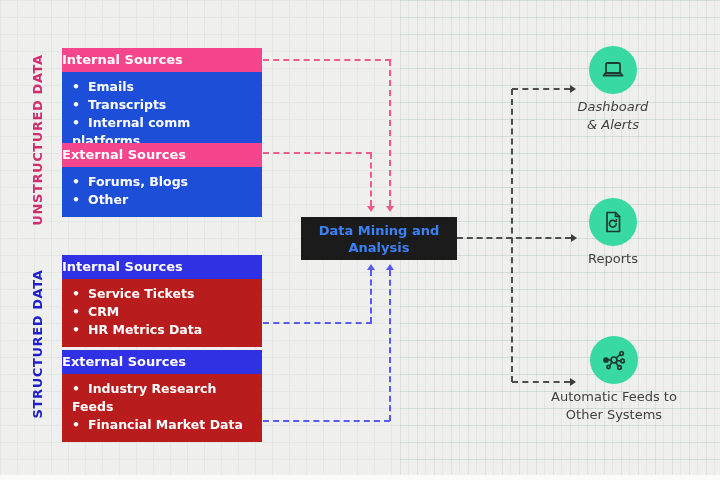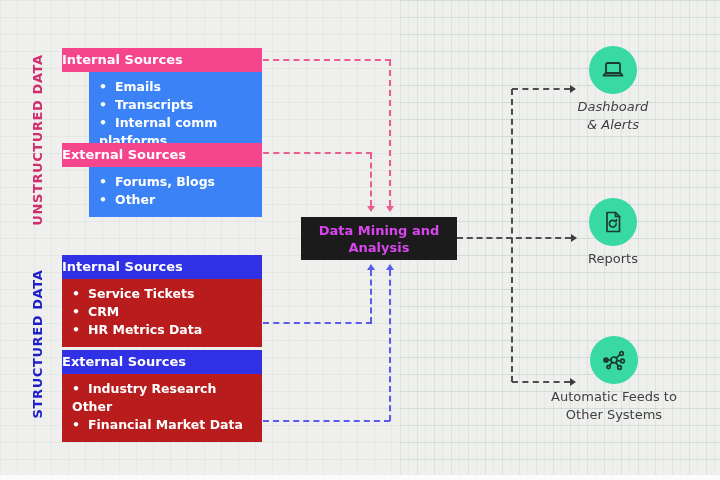--- a/index.html
+++ b/index.html
@@ -45,32 +45,32 @@
   .src-box .hdr {
     height: 24px; line-height: 24px; 
     color: #ffffff; font-size: 13px; font-weight: 700;
   }
   .src-box ul { list-style: none; padding: 6px 8px 8px 10px; }
   .src-box li {
     color: #ffffff; font-size: 12.5px; font-weight: 600; line-height: 18px;
   }
   .src-box li::before { content: "•"; margin-right: 8px; }
   .pink .hdr { background: #f5458c; }
-  .pink ul   { background: #3b82f6; margin-left: 27px; }
+  .pink ul   { background: #1d4ed8; }
   .blue .hdr { background: #3030e4; }
   .blue ul   { background: #b91c1c; }
   .box-u-int { top: 48px; }
   .box-u-ext { top: 143px; }
   .box-s-int { top: 255px; }
   .box-s-ext { top: 350px; }
 
   
   .center-box {
     position: absolute; left: 301px; top: 217px; width: 156px; height: 43px;
-    background: #1b1b1b; color: #d946ef;
+    background: #1b1b1b; color: #3b82f6;
     display: flex; align-items: center; justify-content: center;
     text-align: center; font-size: 13px; font-weight: 700; line-height: 17px;
     white-space: pre-line;
   }
 
   
   .conn { position: absolute; pointer-events: none; }
   .h-line { border-top: 2px dashed; height: 0; }
   .v-line { border-left: 2px dashed; width: 0; }
   .c-pink { border-color: #ee5c8e; }
@@ -135,21 +135,21 @@
     <ul>
       <li>Service Tickets</li>
       <li>CRM</li>
       <li>HR Metrics Data</li>
     </ul>
   </div>
 
   <div class="src-box blue box-s-ext">
     <div class="hdr">External Sources</div>
     <ul>
-      <li>Industry Research Other</li>
+      <li>Industry Research Feeds</li>
       <li>Financial Market Data</li>
     </ul>
   </div>
 
   <div class="conn h-line c-pink" style="left:263px; top:59px;  width:128px;"></div>
   <div class="conn v-line c-pink" style="left:389px; top:60px;  height:146px;"></div>
   <div class="arrow down a-pink" style="left:386px; top:206px;"></div>
 
   <div class="conn h-line c-pink" style="left:263px; top:152px; width:109px;"></div>
   <div class="conn v-line c-pink" style="left:370px; top:153px; height:53px;"></div>

